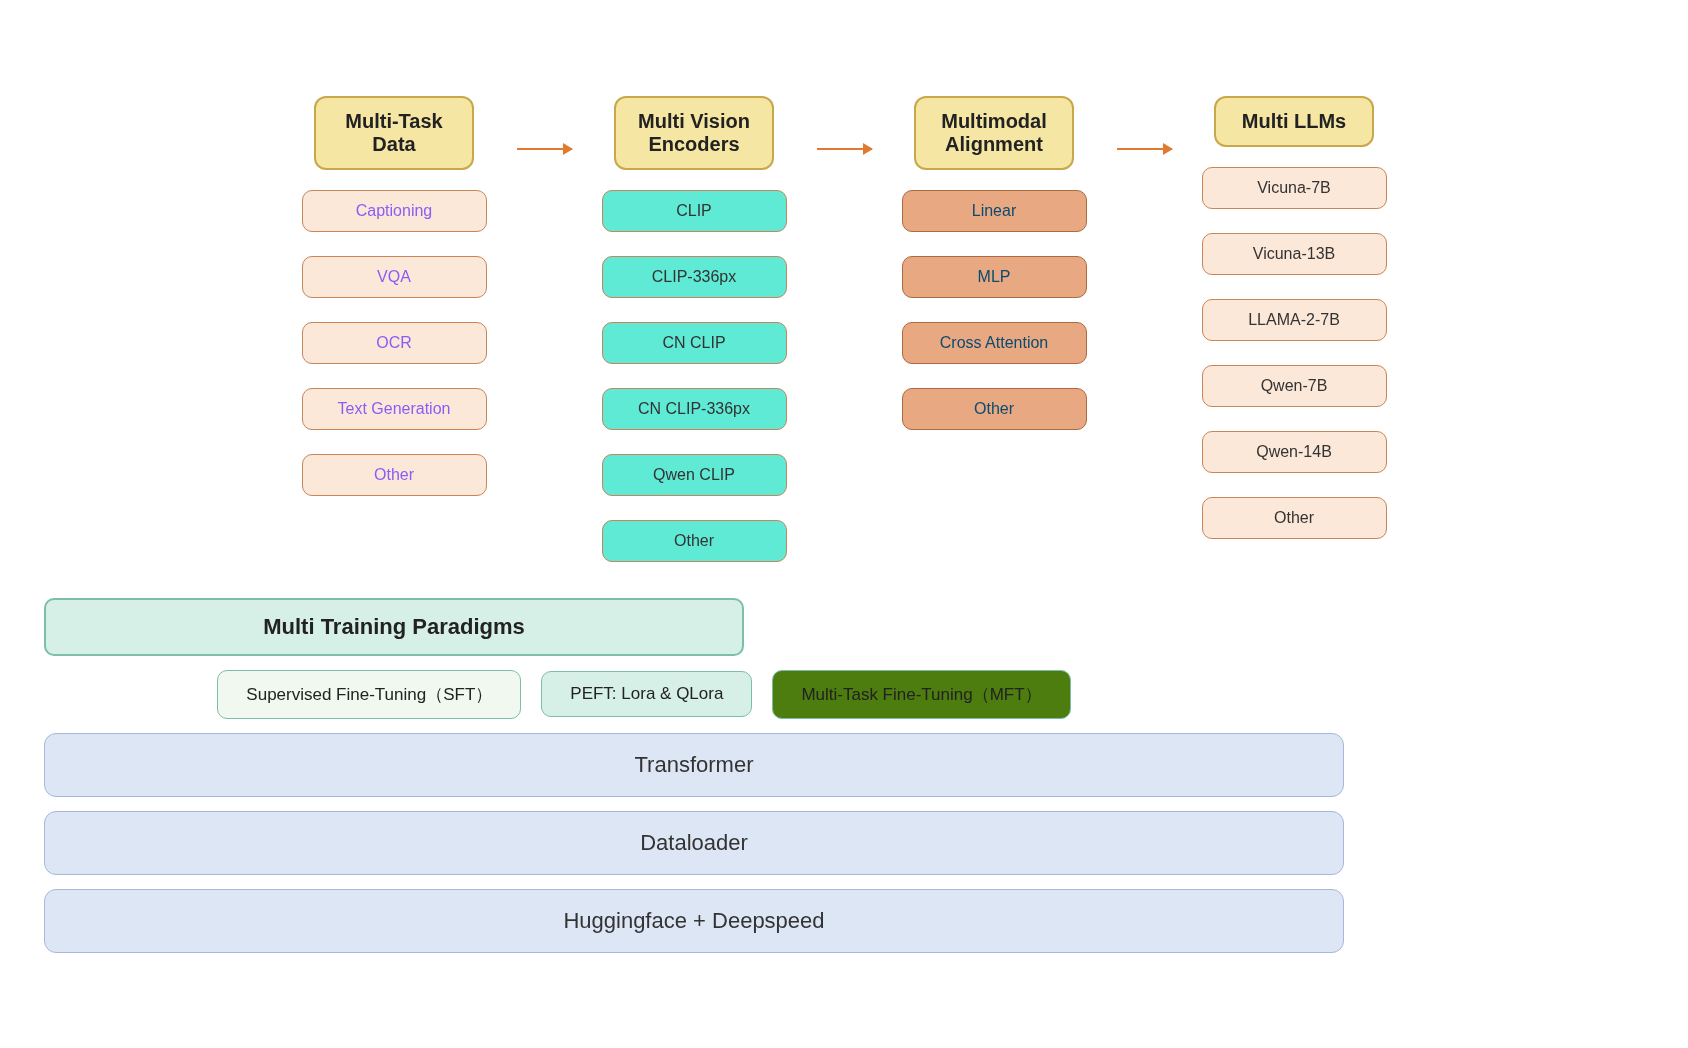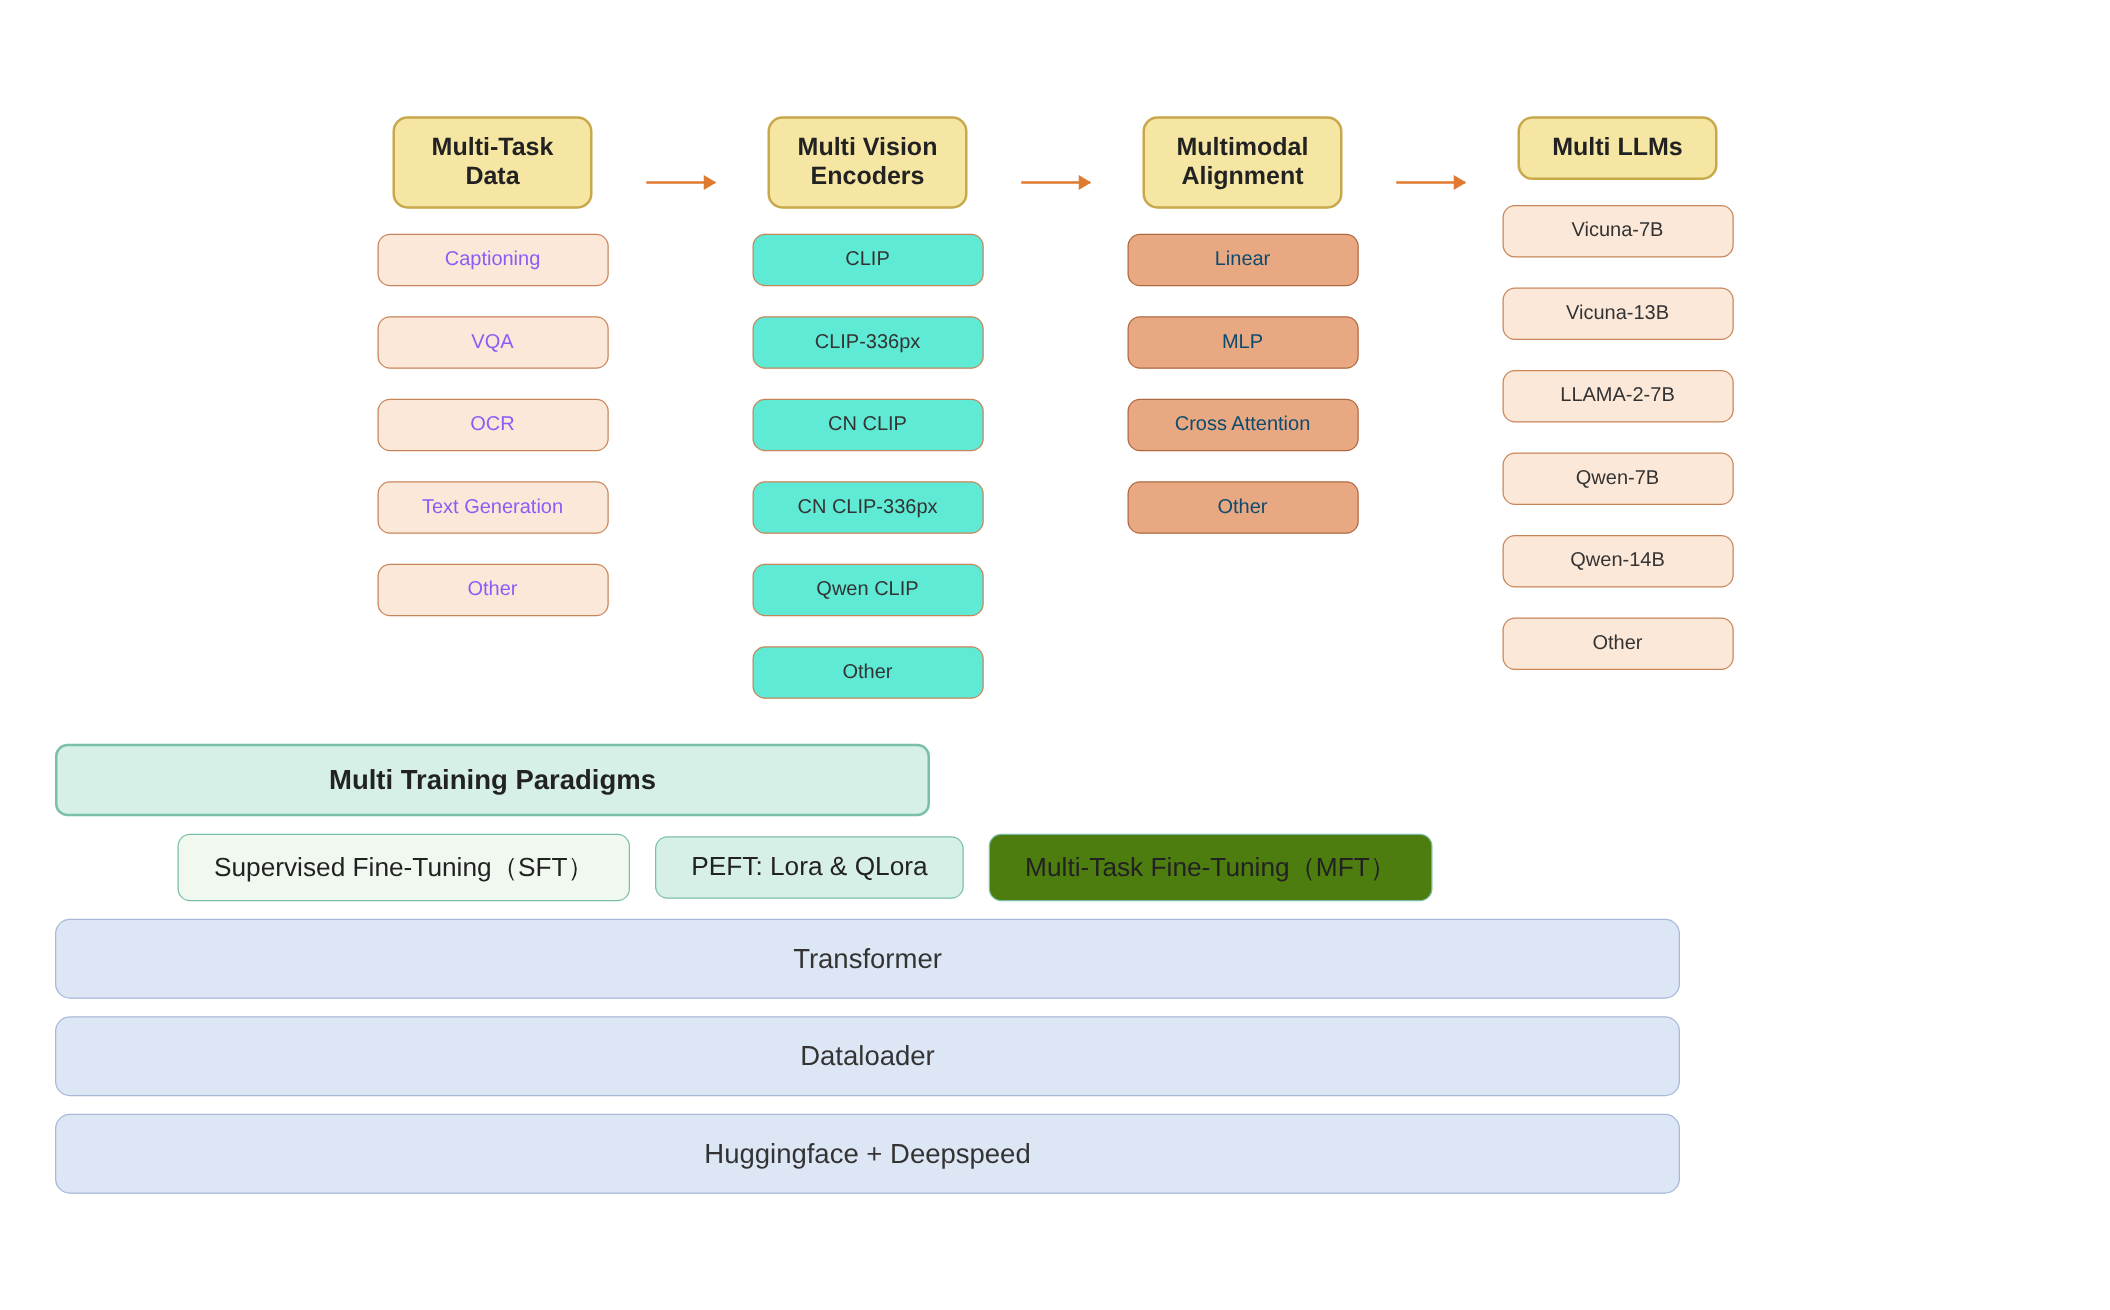--- a/index.html
+++ b/index.html
@@ -155,21 +155,21 @@
       display: flex;
       gap: 20px;
       justify-content: center;
       align-items: center;
       width: 1200px;
     }
 
     .paradigm-box {
       border-radius: 10px;
       padding: 12px 28px;
-      font-size: 21px;
+      font-size: 17px;
       color: #222;
       text-align: center;
     }
 
     .paradigm-box.sft {
       background: #f0f8f0;
       border: 1.5px solid #7bbfa8;
     }
 
     .paradigm-box.peft {

